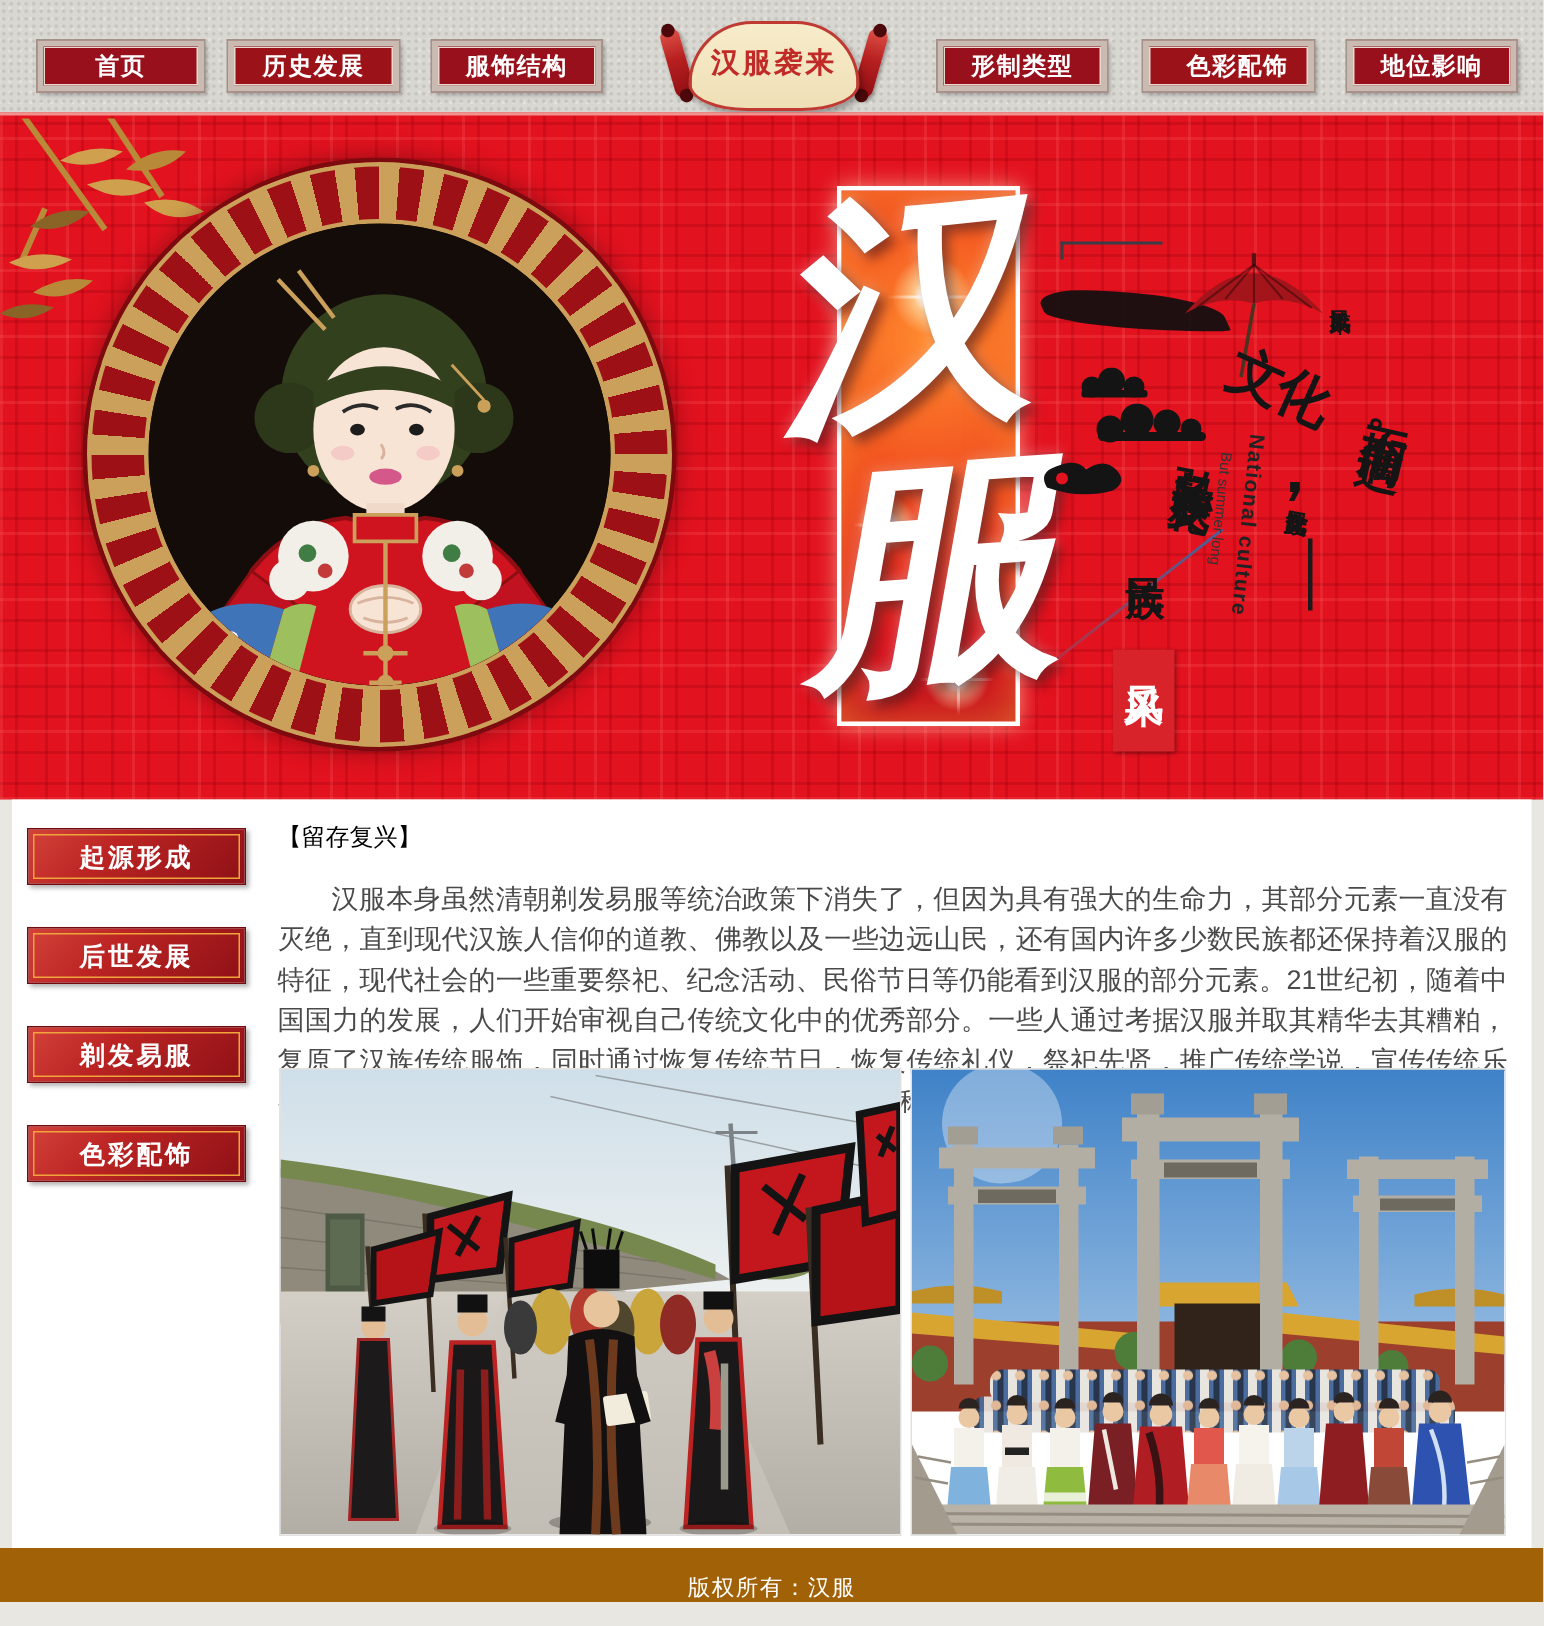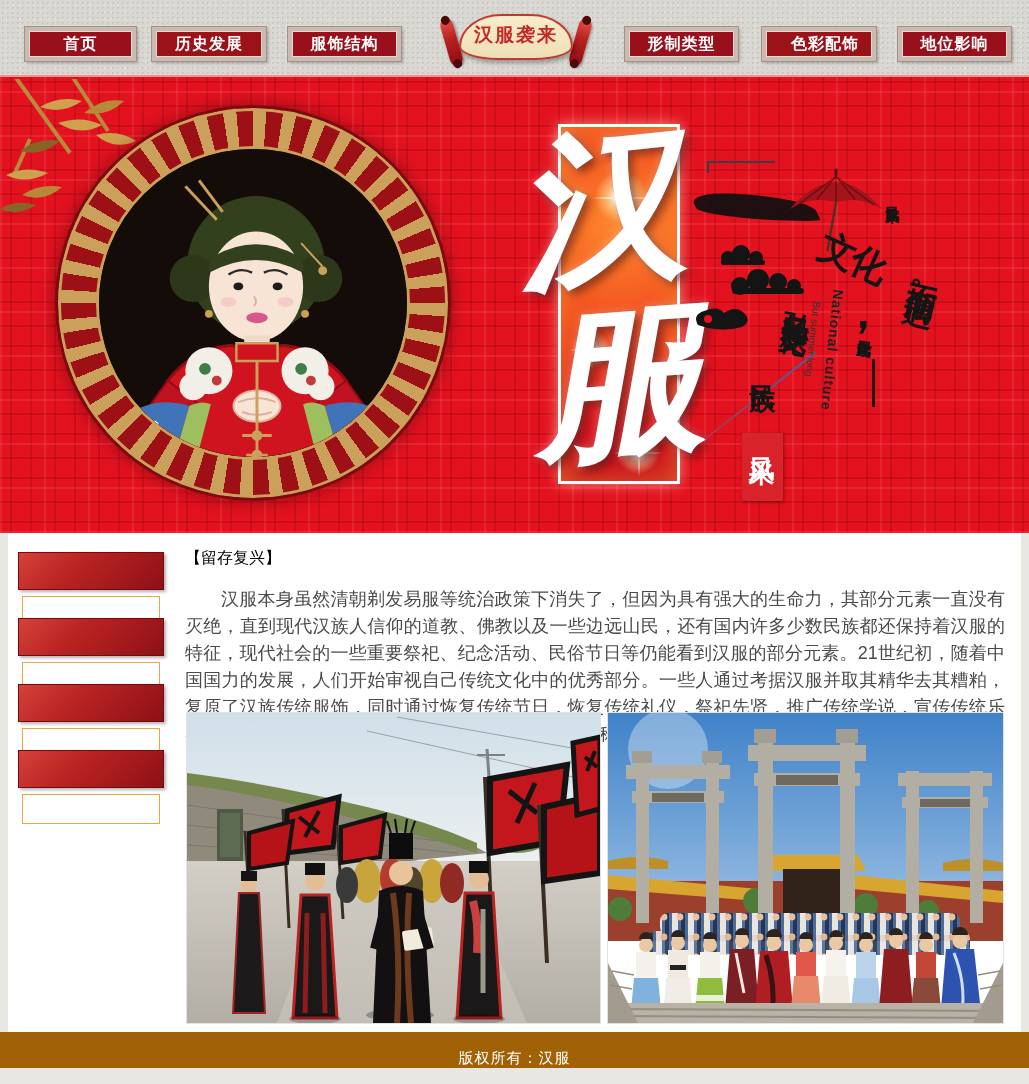--- a/index.html
+++ b/index.html
@@ -13,21 +13,21 @@
     background-image:radial-gradient(#c7c5c0 1px, transparent 1px), radial-gradient(#e4e2dd 1px, transparent 1px);
     background-size:5px 5px, 7px 7px; background-position:0 0, 3px 2px; }
   .nav-btn { position:absolute; top:27px; height:34px; display:flex; align-items:center; justify-content:center;
     background:#9c1219; color:#ffffff; font-size:16px; font-weight:bold; letter-spacing:1px;
     border:4px solid #c9bab2; outline:1px solid #a29289;
     box-shadow:inset 0 0 0 1px #e7d8ce, 2px 2px 3px rgba(0,0,0,.25); cursor:pointer; }
   .nav-btn:nth-child(odd){ background:#98101b; }
 
   
   .logo { position:absolute; left:443px; top:4px; width:146px; height:68px; cursor:pointer; }
-  .logo-ribbon { position:absolute; left:16px; top:10px; width:114px; height:46px;
+  .logo-ribbon { position:absolute; left:16px; top:10px; width:114px; height:60px;
     background:linear-gradient(180deg,#f7ecca,#efdfb6); border:2px solid #bf3a33;
     border-radius:50% 50% 46% 46% / 95% 95% 40% 40%;
     display:flex; align-items:center; justify-content:center;
     box-shadow:2px 3px 4px rgba(0,0,0,.3); }
   .logo-ribbon span { color:#c02b28; font-weight:bold; font-size:19px; letter-spacing:2px;
     font-family:"DejaVu Serif","Liberation Serif",serif; transform:translateY(-2px); }
   .logo-rod { position:absolute; width:13px; height:48px; border-radius:7px;
     background:linear-gradient(180deg,#e0534a 0%,#b6201f 45%,#8e0d13 100%);
     box-shadow:1px 2px 3px rgba(0,0,0,.4); }
   .logo-rod::before,.logo-rod::after { content:""; position:absolute; left:2px; width:9px; height:9px;
@@ -88,21 +88,21 @@
   .t-minzu { left:746px; top:288px; height:62px; font-size:26px; font-weight:bold; }
   .t-fengcai-badge { left:742px; top:356px; height:68px; font-size:26px; font-weight:bold; color:#fff;
     background:#d8232a; padding:4px 3px; box-shadow:1px 1px 3px rgba(0,0,0,.4); }
 
   
   .content-bg { position:absolute; left:8px; top:533px; width:1013px; height:499px; background:#ffffff; }
   .side-btn { position:absolute; left:18px; width:146px; height:38px; padding:3px;
     background:linear-gradient(135deg,#d4423a 0%,#bb2423 38%,#8e1016 100%);
     border:1px solid #74090e; box-shadow:2px 2px 3px rgba(0,0,0,.3); cursor:pointer; }
   .side-btn-inner { width:100%; height:100%; border:1px solid #f0a43c; display:flex; align-items:center; justify-content:center;
-    color:#fff; font-size:17px; font-weight:bold; letter-spacing:2px;margin-top:40px; }
+    color:#fff; font-size:17px; font-weight:bold; letter-spacing:2px; }
   .page-heading { position:absolute; left:185px; top:548px; color:#000000; font-size:16px; font-weight:normal; }
   .page-paragraph { position:absolute; left:185px; top:586px; width:820px; color:#4a4a4a;
     font-size:18px; line-height:27px; text-indent:2em; text-align:justify; }
   .photo { position:absolute; top:713px; box-shadow:0 0 0 1px #e2e2e2; }
   .photo-left { left:187px; width:413px; height:310px; }
   .photo-right { left:608px; width:395px; height:310px; }
   .photo svg { display:block; }
 
   
   .footer { position:absolute; left:0; top:1032px; width:1029px; height:36px; background:#a16207;

